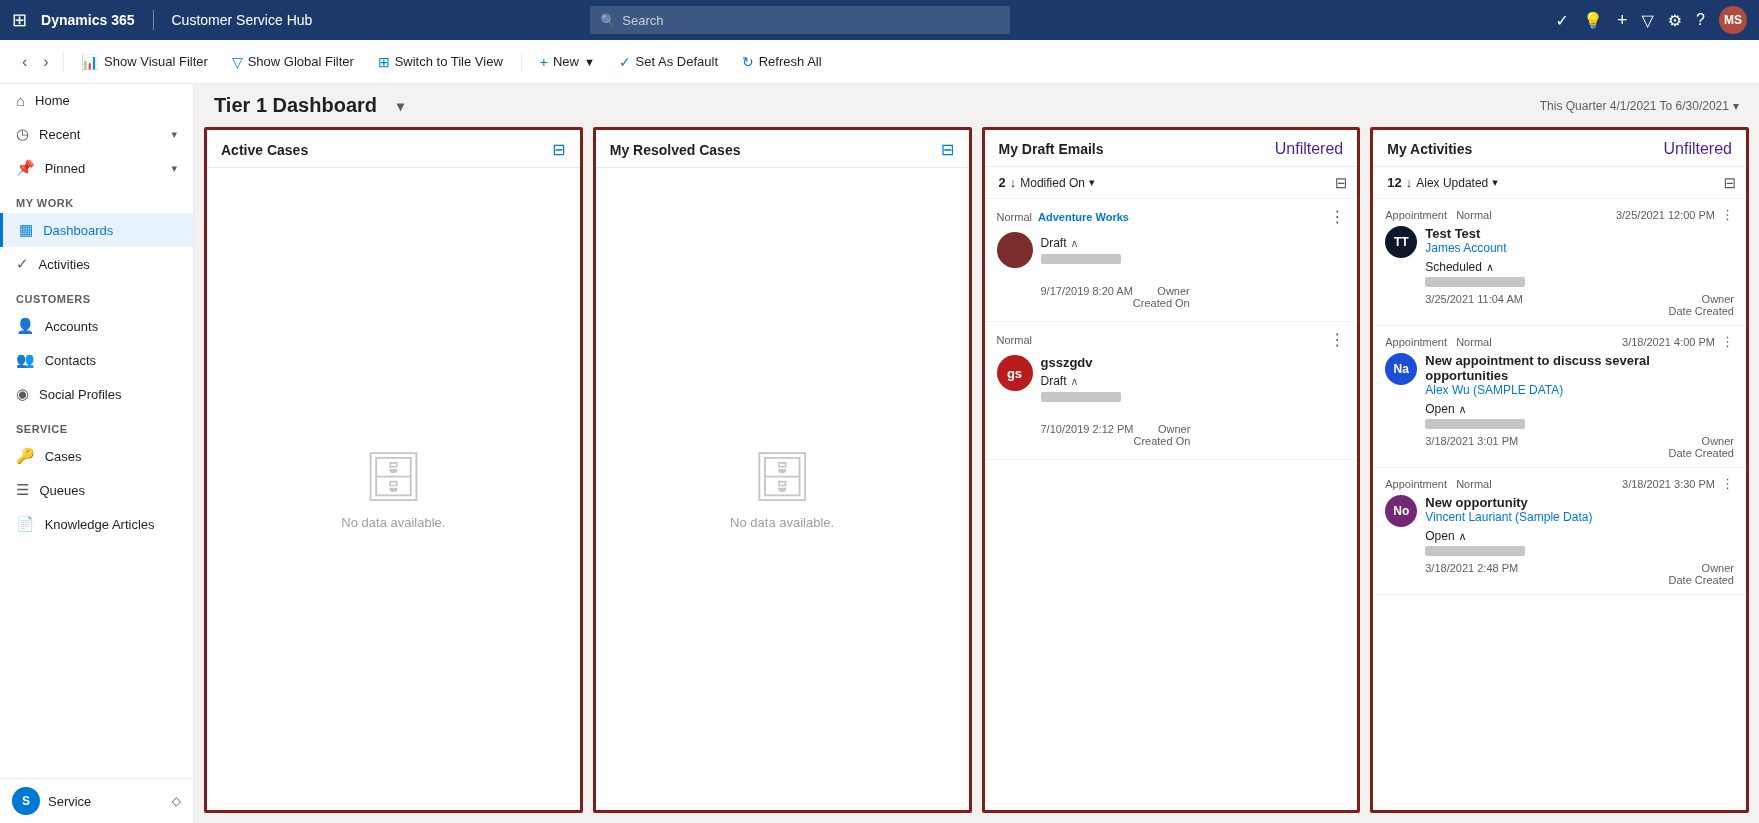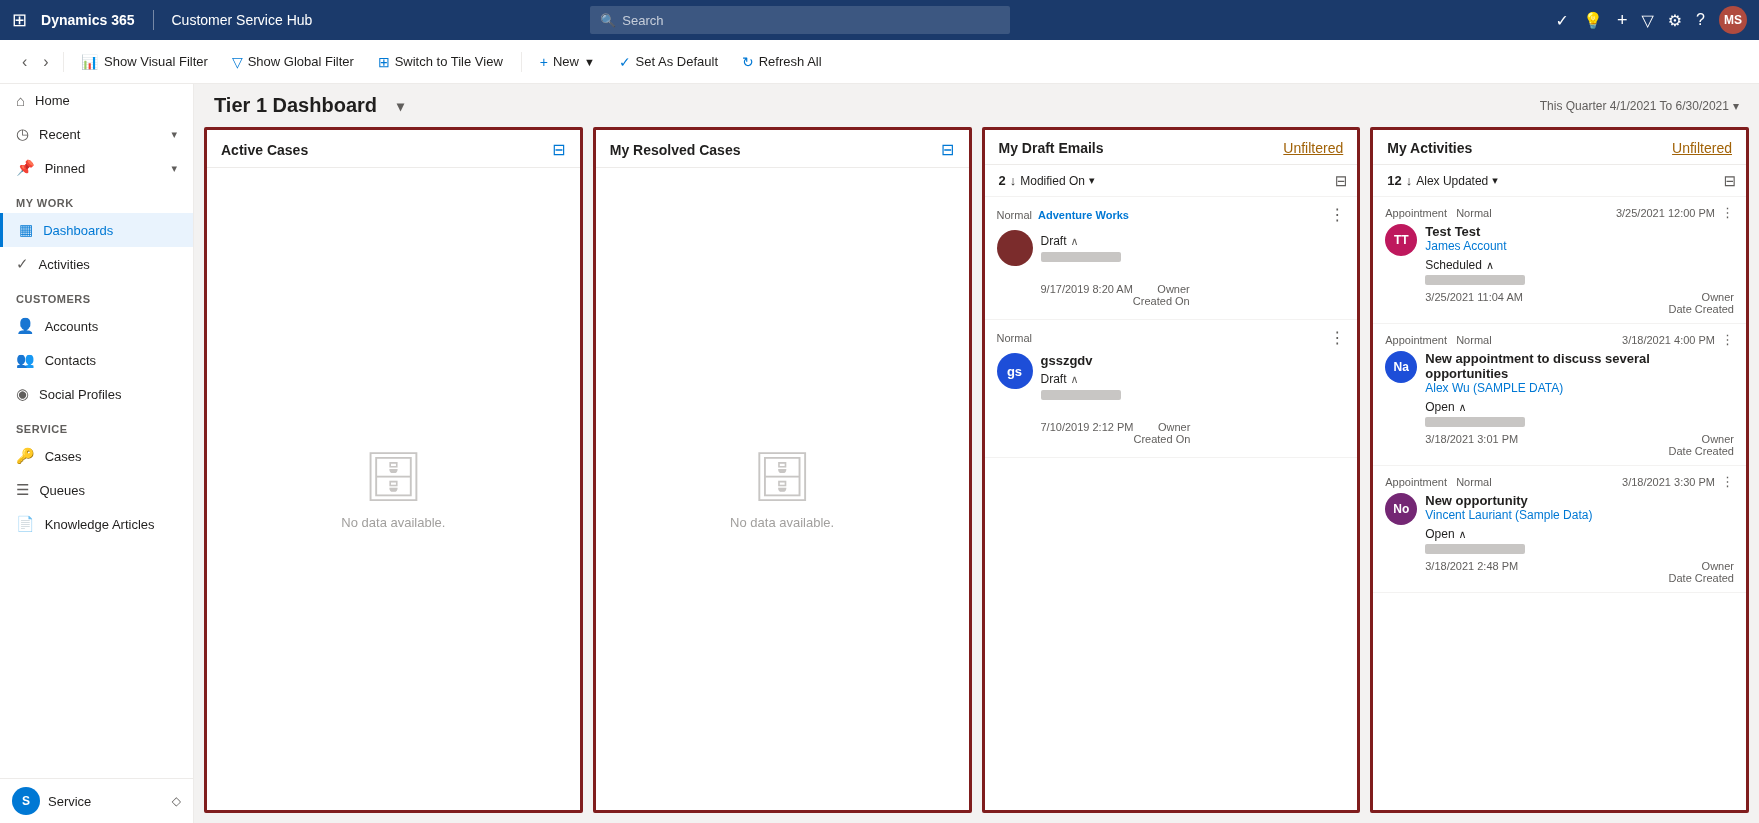--- a/index.html
+++ b/index.html
@@ -121,21 +121,21 @@
       display: flex; flex-direction: column;
       overflow: hidden;
     }
     .panel-header {
       display: flex; align-items: center; justify-content: space-between;
       padding: 10px 14px 8px;
       border-bottom: 1px solid #edebe9;
       flex-shrink: 0;
     }
     .panel-title { font-size: 14px; font-weight: 600; color: #201f1e; }
-    .panel-unfiltered { font-size: 14px; color: #a16207; cursor: pointer; text-decoration: underline; }
+    .panel-unfiltered { font-size: 16px; color: #4c1d95; cursor: pointer; }
     .panel-body { flex: 1; overflow-y: auto; position: relative; }
 
     
     .no-data {
       display: flex; flex-direction: column; align-items: center; justify-content: center;
       height: 100%; color: #a19f9d; font-size: 13px; gap: 10px;
     }
     .no-data-icon { font-size: 48px; color: #c8c6c4; }
 
     
@@ -407,21 +407,21 @@
               </div>
             </div>
           </div>
 
           <div class="activity-item">
             <div class="activity-item-header">
               <span class="activity-type-label">Normal</span>
               <span class="activity-more">⋮</span>
             </div>
             <div class="activity-avatar-row">
-              <div class="avatar-circle" style="background:#1d4ed8;">gs</div>
+              <div class="avatar-circle" style="background:#b91c1c;">gs</div>
               <div style="flex:1;">
                 <div class="activity-name">gsszgdv</div>
                 <div class="activity-status-row">
                   <span class="activity-status">Draft <span class="chevron-up">∧</span></span>
                 </div>
                 <div class="blurred-text"></div>
                 <div class="activity-meta">
                   <span>7/10/2019 2:12 PM</span>
                   <span style="text-align:right;">Owner<br>Created On</span>
                 </div>
@@ -451,21 +451,21 @@
 
           <div class="right-activity-item">
             <div class="right-activity-header">
               <span class="right-activity-type">Appointment &nbsp; Normal</span>
               <span style="display:flex;align-items:center;gap:6px;">
                 <span class="right-activity-date">3/25/2021 12:00 PM</span>
                 <span style="color:#605e5c;cursor:pointer;">⋮</span>
               </span>
             </div>
             <div class="right-activity-body">
-              <div class="avatar-circle" style="background:#be185d;width:32px;height:32px;font-size:12px;">TT</div>
+              <div class="avatar-circle" style="background:#0f172a;width:32px;height:32px;font-size:12px;">TT</div>
               <div class="right-activity-content">
                 <div class="right-activity-name">Test Test</div>
                 <div class="right-activity-link">James Account</div>
                 <div class="right-activity-status-row">
                   <span class="right-activity-status">Scheduled <span style="font-size:11px;">∧</span></span>
                 </div>
                 <div class="blurred-text" style="width:100px;"></div>
                 <div class="right-activity-meta">
                   <span>3/25/2021 11:04 AM</span>
                   <span style="text-align:right;">Owner<br>Date Created</span>

